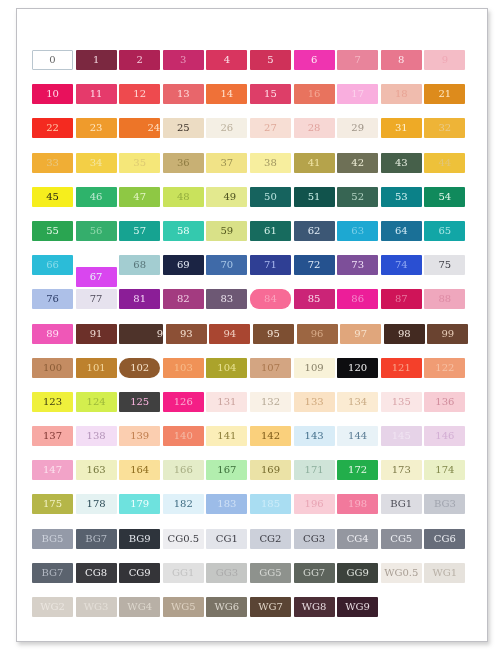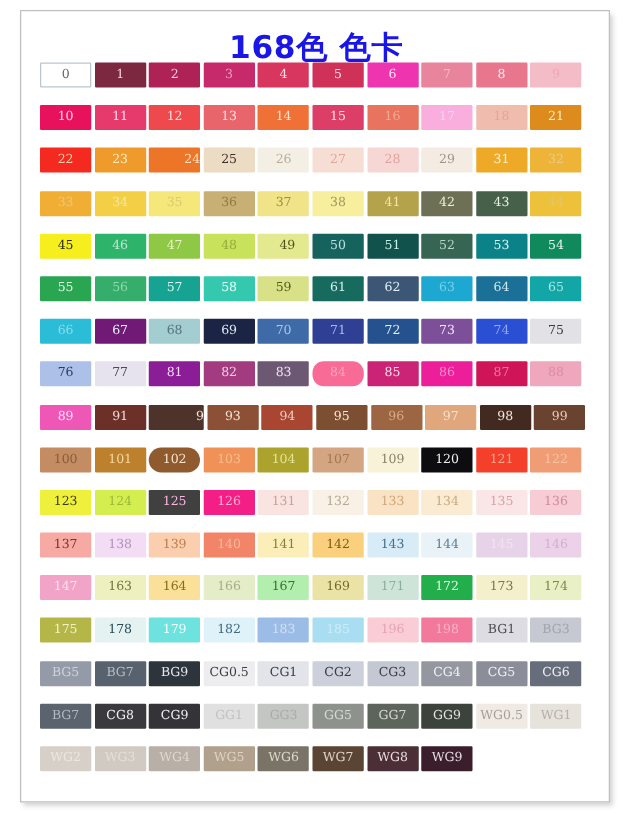--- a/index.html
+++ b/index.html
@@ -82,21 +82,20 @@
   .sw .lbl {
     pointer-events: none;
   }
 </style>
 </head>
 <body>
 
 <div class="page">
   <div class="frame">
 
-    <div class="title">168色 色卡</div>
 
     <div class="grid">
         <div class="row">
           <div class="sw outlined">
             <span class="lbl" style="color: rgb(102, 102, 102);">0</span>
           </div>
           <div class="sw" style="background: rgb(123, 40, 64);">
             <span class="lbl" style="color: rgb(242, 214, 222);">1</span>
           </div>
           <div class="sw" style="background: rgb(174, 34, 85);">
@@ -281,21 +280,21 @@
             <span class="lbl" style="color: rgb(207, 233, 245);">64</span>
           </div>
           <div class="sw" style="background: rgb(18, 166, 166);">
             <span class="lbl" style="color: rgb(168, 230, 228);">65</span>
           </div>
         </div>
         <div class="row">
           <div class="sw" style="background: rgb(43, 188, 216);">
             <span class="lbl" style="color: rgb(138, 220, 234);">66</span>
           </div>
-          <div class="sw" style="background: #701a75;">
+          <div class="sw" style="background: #d946ef; margin-top: 12px;">
             <span class="lbl" style="color: rgb(232, 246, 252);">67</span>
           </div>
           <div class="sw" style="background: rgb(163, 205, 209);">
             <span class="lbl" style="color: rgb(87, 116, 120);">68</span>
           </div>
           <div class="sw" style="background: rgb(27, 36, 68);">
             <span class="lbl" style="color: rgb(228, 234, 246);">69</span>
           </div>
           <div class="sw" style="background: rgb(63, 106, 168);">
             <span class="lbl" style="color: rgb(168, 200, 232);">70</span>

